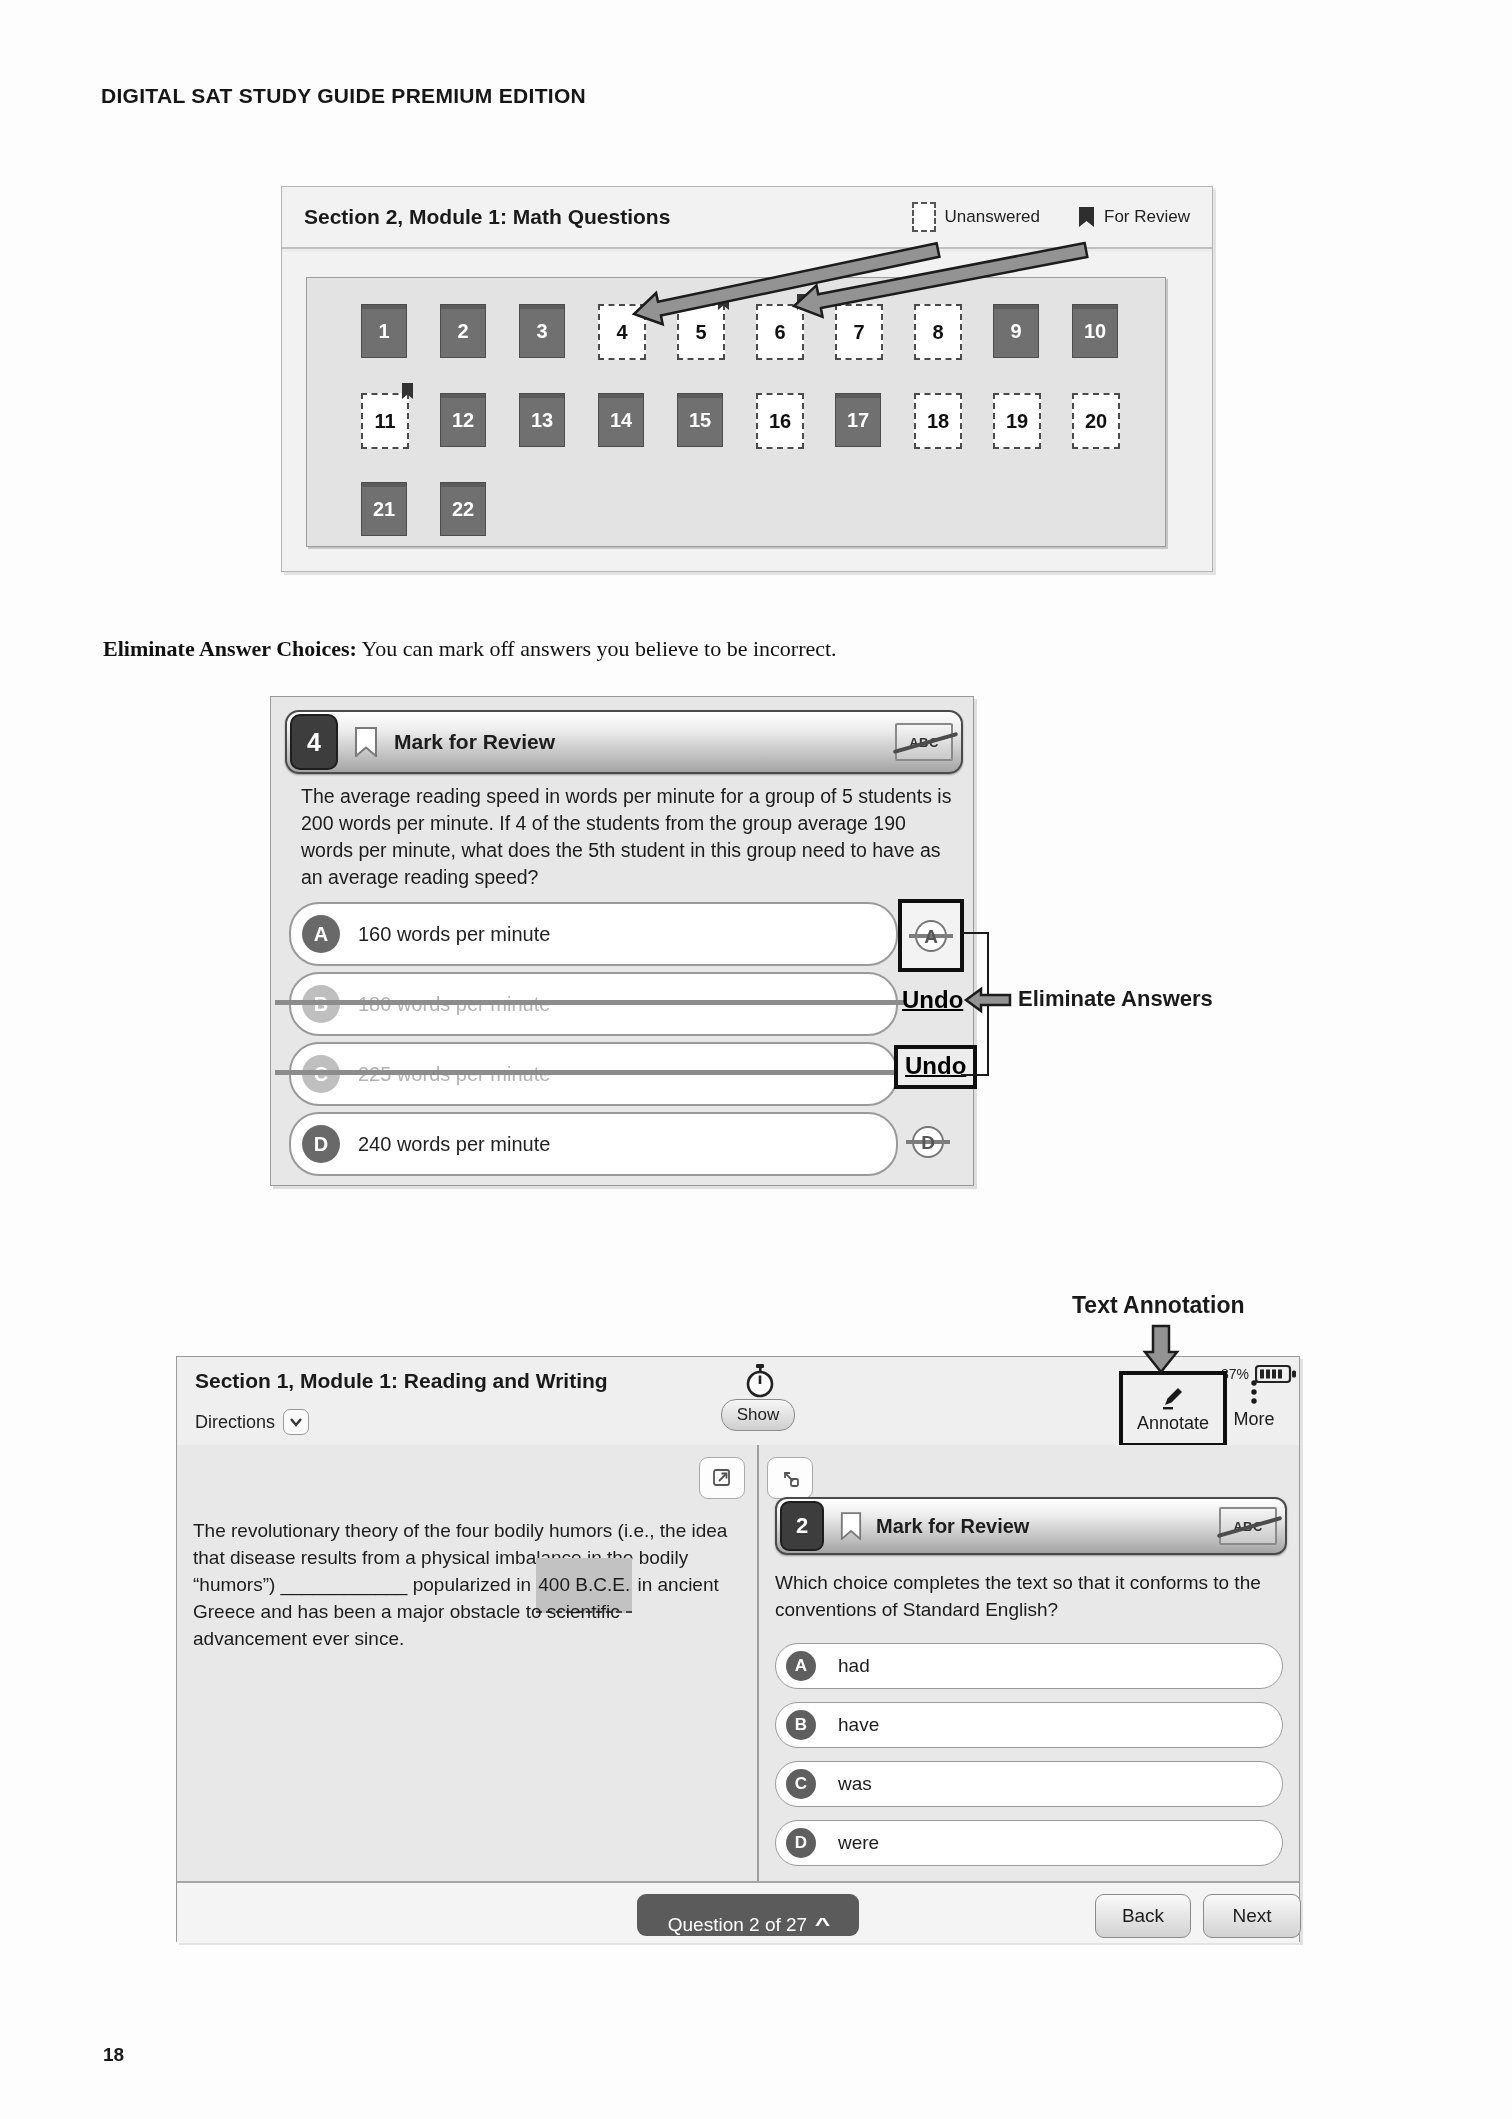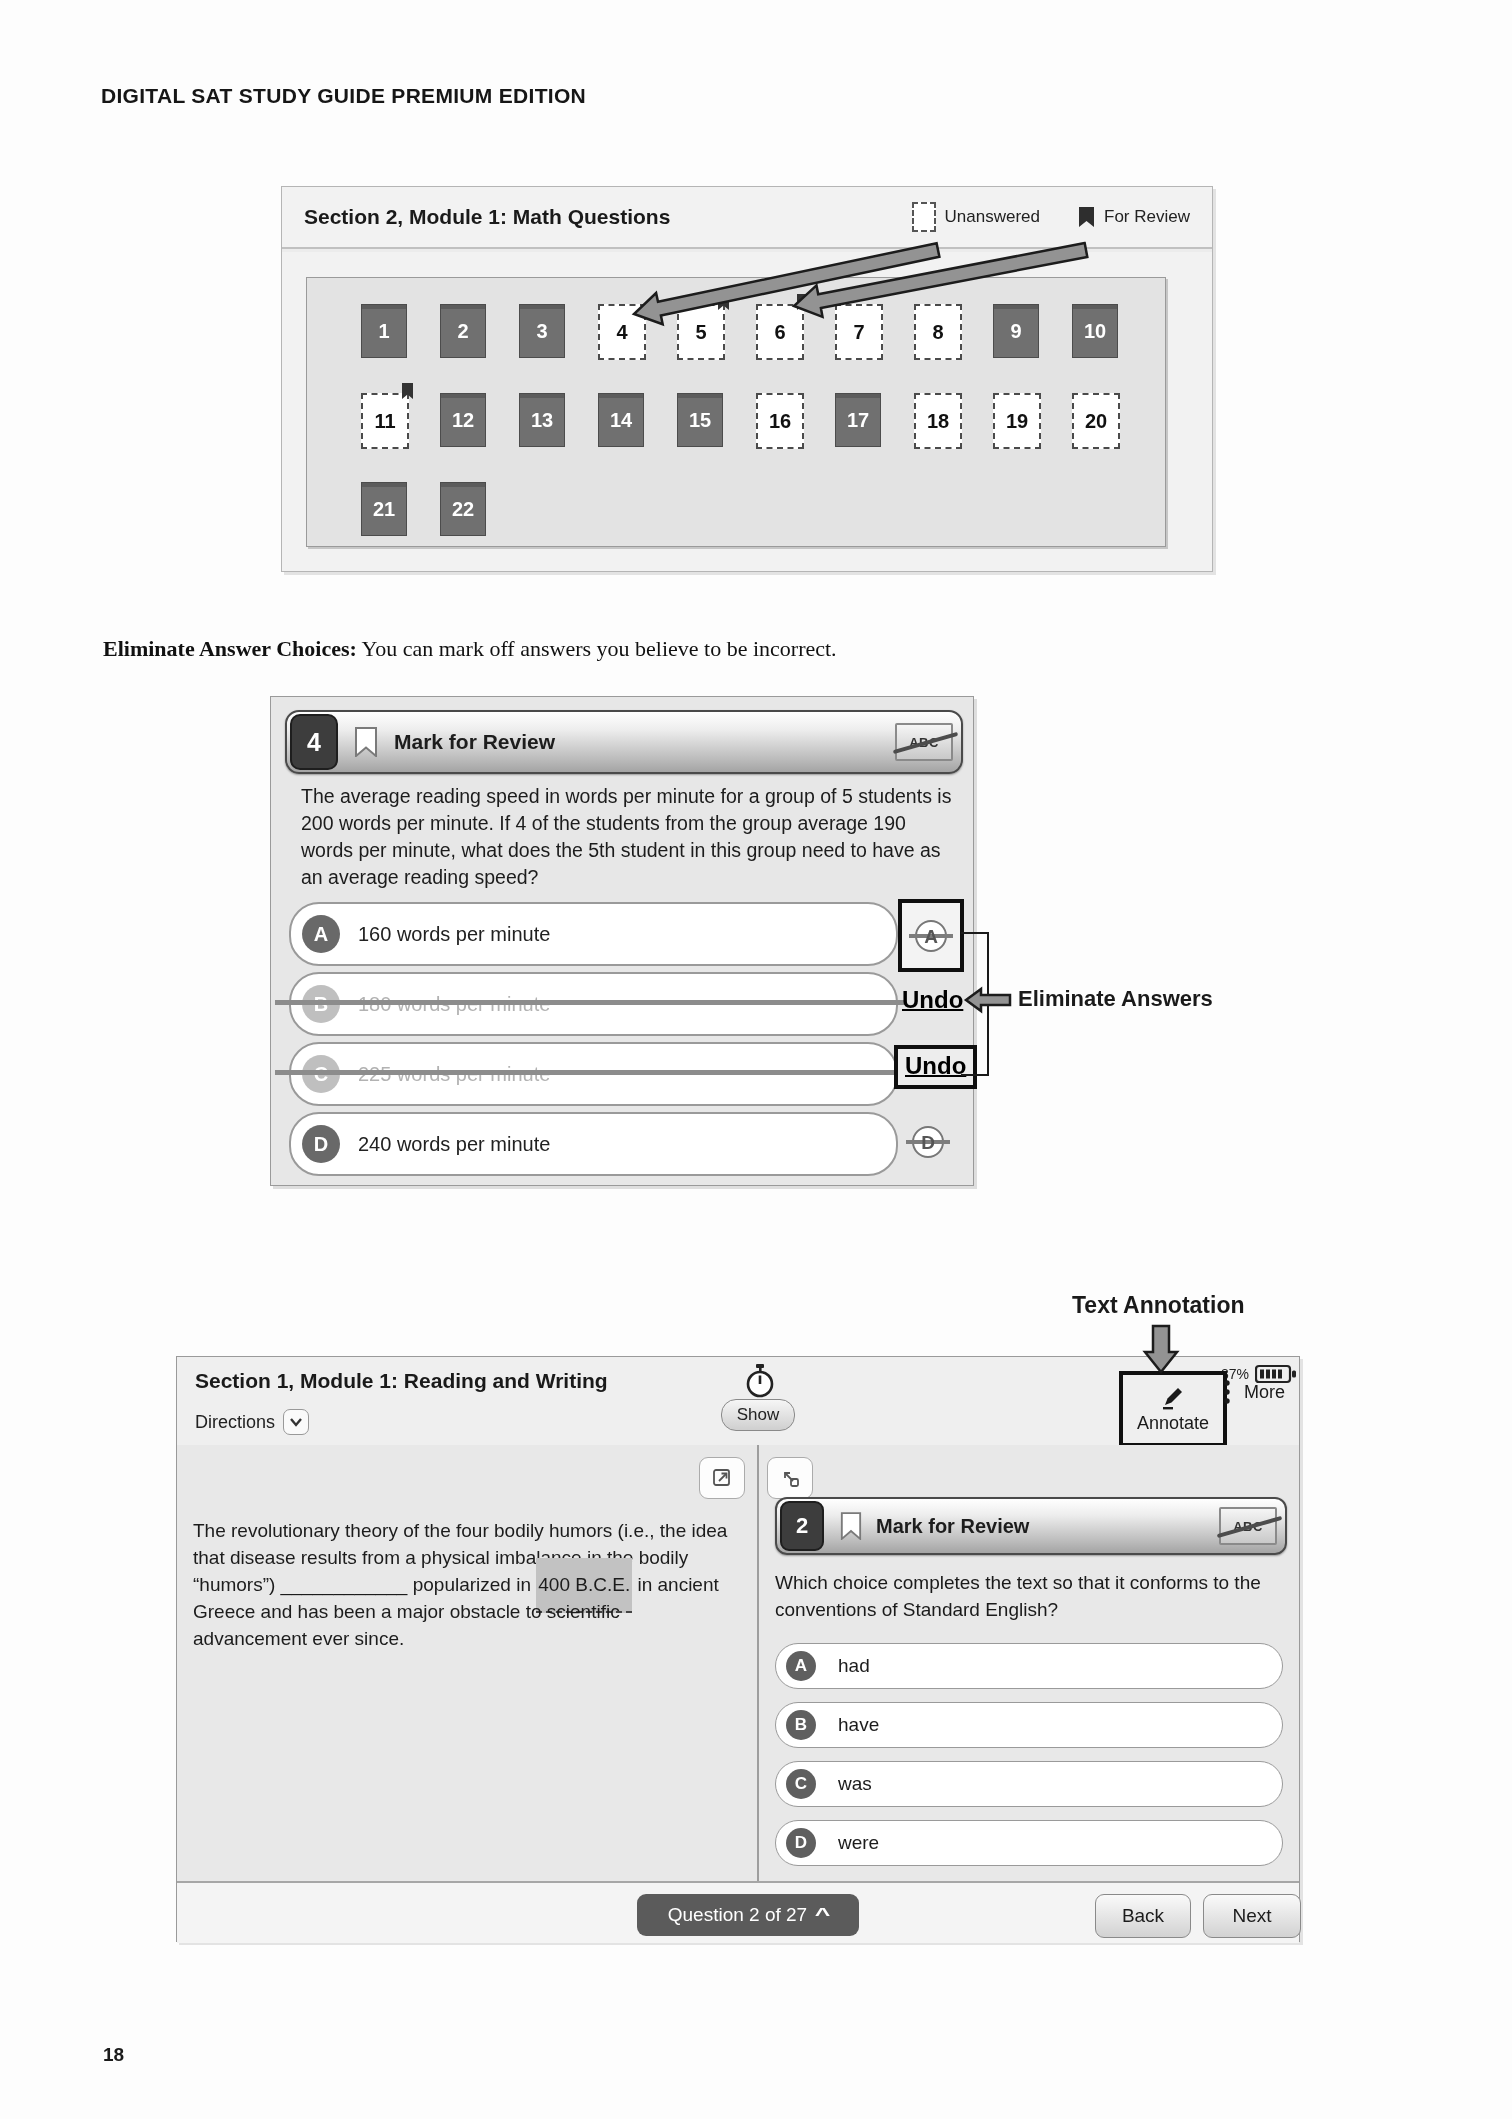--- a/index.html
+++ b/index.html
@@ -56,37 +56,37 @@
   .ts{position:absolute;left:176px;top:1356px;width:1122px;height:584px;background:#f3f3f3;border:1px solid #9a9a9a;box-shadow:3px 3px 0 rgba(0,0,0,.10);}
   .ts-header{position:absolute;left:0;top:0;width:100%;height:88px;background:#efefef;border-bottom:2px solid #a6a6a6;}
   .ts-title{position:absolute;left:18px;top:12px;font-size:21px;font-weight:bold;}
   .ts-directions{position:absolute;left:18px;top:52px;font-size:18px;color:#222;display:flex;align-items:center;gap:8px;}
   .chev-btn{width:24px;height:24px;border:1.5px solid #999;border-radius:7px;background:#fafafa;display:flex;align-items:center;justify-content:center;}
   .timer{position:absolute;left:566px;top:6px;line-height:0;}
   .show-btn{position:absolute;left:544px;top:42px;width:72px;height:30px;border:1.5px solid #8a8a8a;border-radius:15px;background:linear-gradient(180deg,#f6f6f6,#cfcfcf);font-size:17px;color:#222;display:flex;align-items:center;justify-content:center;}
   .batt-wrap{position:absolute;left:1044px;top:7px;display:flex;align-items:center;gap:6px;font-size:14px;color:#222;}
   .annotate-box{position:absolute;left:942px;top:14px;width:100px;height:68px;border:4px solid #101010;background:#efefef;display:flex;flex-direction:column;align-items:center;justify-content:center;gap:2px;text-align:center;}
   .annotate-box .lbl{font-size:18px;color:#1a1a1a;}
-  .more{position:absolute;left:1046px;top:22px;width:62px;display:flex;flex-direction:row;align-items:center;gap:4px;justify-content:space-between;}
+  .more{position:absolute;left:1046px;top:22px;width:62px;display:flex;flex-direction:column;align-items:center;gap:4px;justify-content:space-between;}
   .more .lbl{font-size:18px;color:#1a1a1a;}
   .ts-content{position:absolute;left:0;top:88px;width:100%;height:436px;background:#e8e8e8;}
   .pane-divider{position:absolute;left:580px;top:88px;width:2px;height:436px;background:#9e9e9e;}
   .pane-icon{position:absolute;width:44px;height:40px;background:#fdfdfd;border:1.5px solid #ababab;border-radius:9px;display:flex;align-items:center;justify-content:center;}
   .passage{position:absolute;left:16px;top:160px;width:546px;font-size:19px;line-height:27px;color:#1c1c1c;}
   .hl{background:#c2c2c2;border-bottom:2px dashed #444;padding:16px 2px;}
   .ts .qbar.small{left:598px;top:140px;width:508px;height:54px;border-radius:12px;}
   .ts .qbar.small .numchip{width:40px;height:46px;font-size:22px;border-radius:9px;}
   .ts .qbar.small .qbar-title{font-size:20px;margin-left:14px;}
   .ts-qtext{position:absolute;left:598px;top:212px;width:512px;font-size:19px;line-height:27px;}
   .ts-choices{position:absolute;left:598px;top:286px;width:508px;}
   .ts-pill{position:relative;width:508px;height:46px;margin-bottom:13px;background:#fff;border:1.5px solid #9a9a9a;border-radius:23px;display:flex;align-items:center;box-sizing:border-box;}
   .ts-circ{width:30px;height:30px;margin-left:10px;border-radius:50%;background:#5f5f5f;color:#fff;font-size:17px;font-weight:bold;display:flex;align-items:center;justify-content:center;}
   .ts-ctext{margin-left:22px;font-size:19px;color:#1c1c1c;}
   .ts-footer{position:absolute;left:0;top:524px;width:100%;height:60px;background:#f4f4f4;border-top:2px solid #a6a6a6;}
-  .qcounter{position:absolute;left:460px;top:11px;width:222px;height:42px;background:#5b5b5b;border-radius:9px;color:#fff;font-size:19px;display:flex;align-items:center;justify-content:center;gap:10px;}
+  .qcounter{position:absolute;left:460px;top:11px;width:222px;height:42px;background:#5b5b5b;border-radius:9px;color:#fff;font-size:19px;display:flex;align-items:flex-end;justify-content:center;gap:10px;}
   .qcounter .caret{font-weight:bold;transform:scaleX(1.4);display:inline-block;}
   .nav-btn{position:absolute;top:11px;height:42px;border:1.5px solid #8a8a8a;border-radius:9px;background:linear-gradient(180deg,#fafafa,#d2d2d2);font-size:19px;color:#1c1c1c;display:flex;align-items:center;justify-content:center;}
   .back-btn{left:918px;width:94px;}
   .next-btn{left:1026px;width:96px;}
 
   .overlay{position:absolute;left:0;top:0;width:1512px;height:2119px;pointer-events:none;z-index:60;}
   .callout-arrow{fill:#939393;stroke:#1c1c1c;stroke-width:2.5px;}
 </style>
 </head>
 <body>

